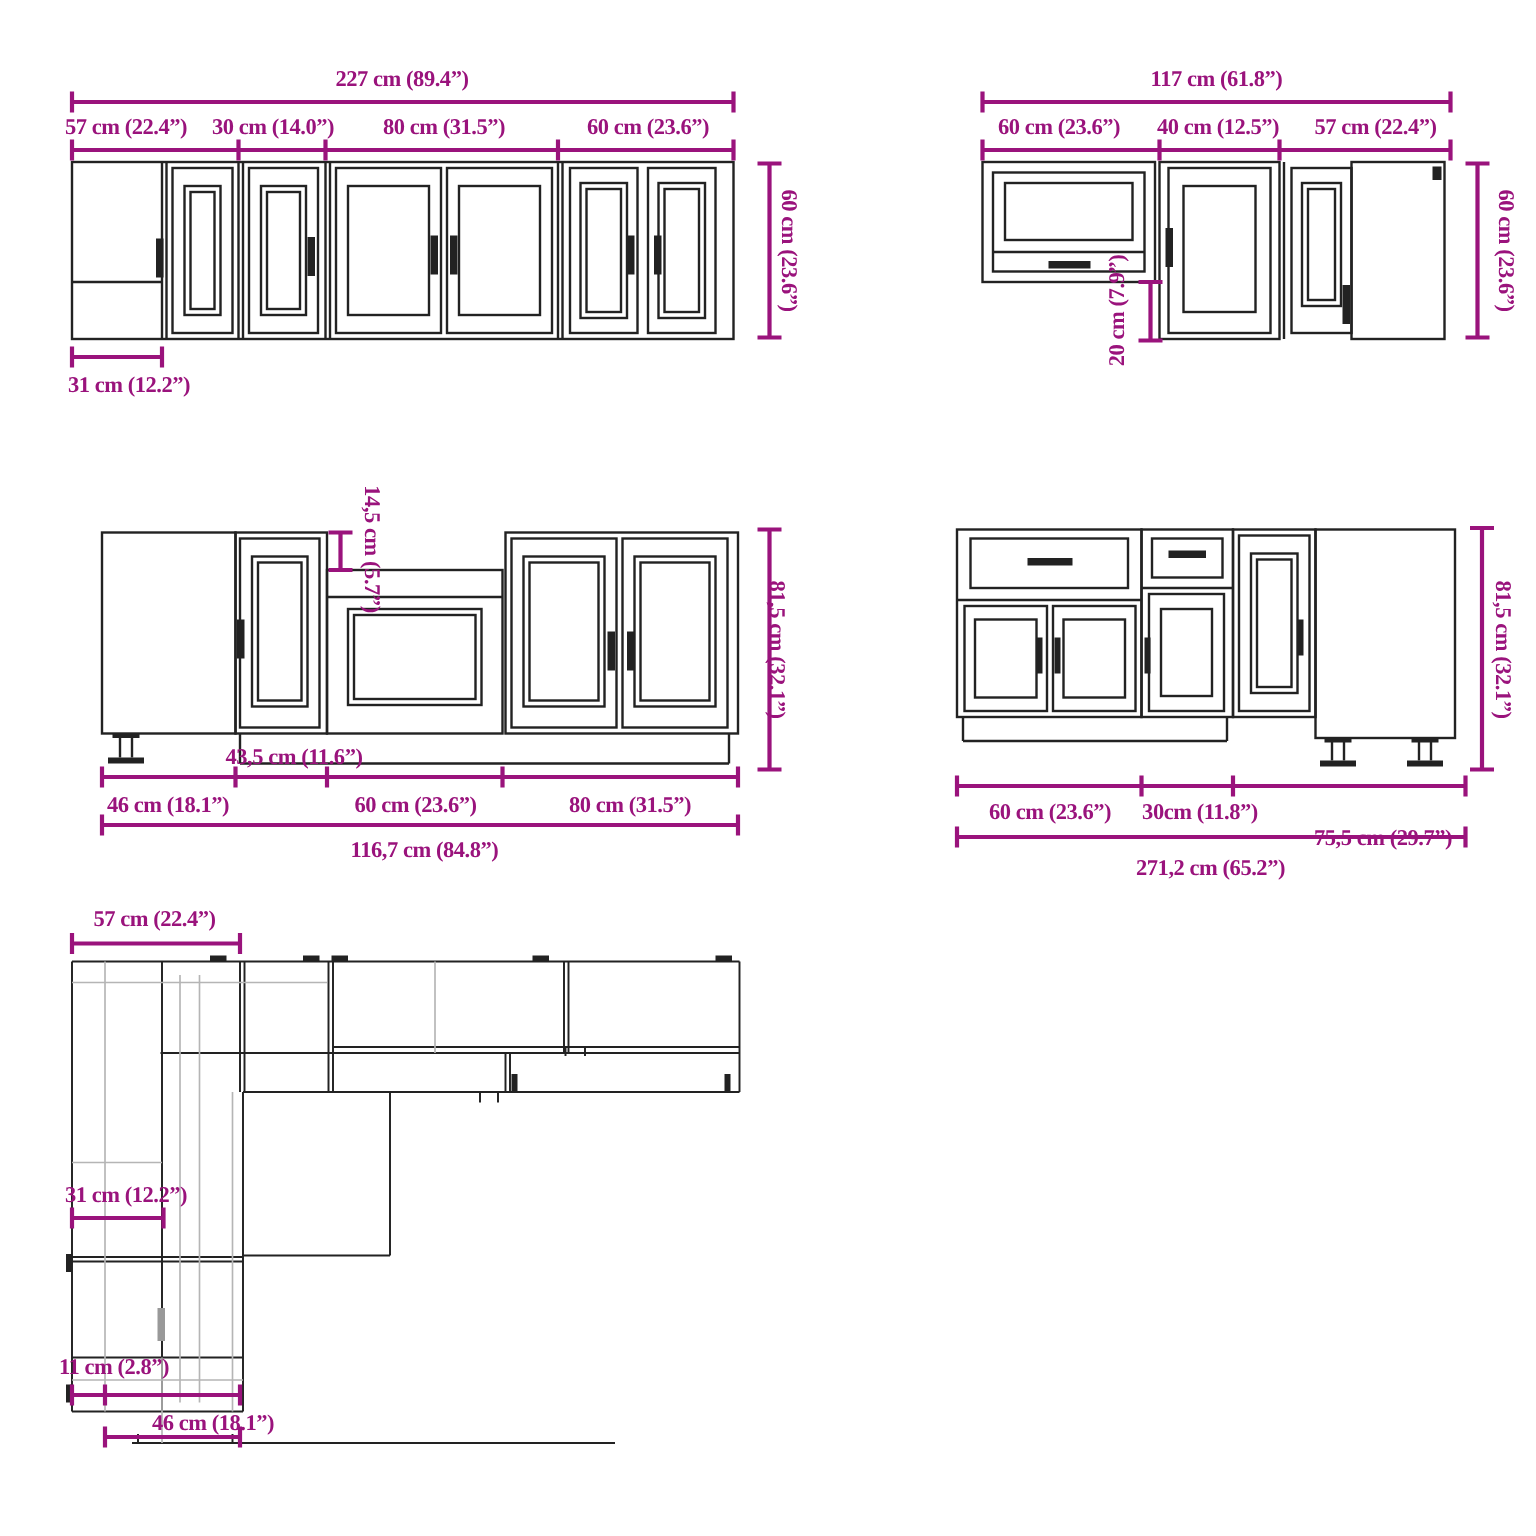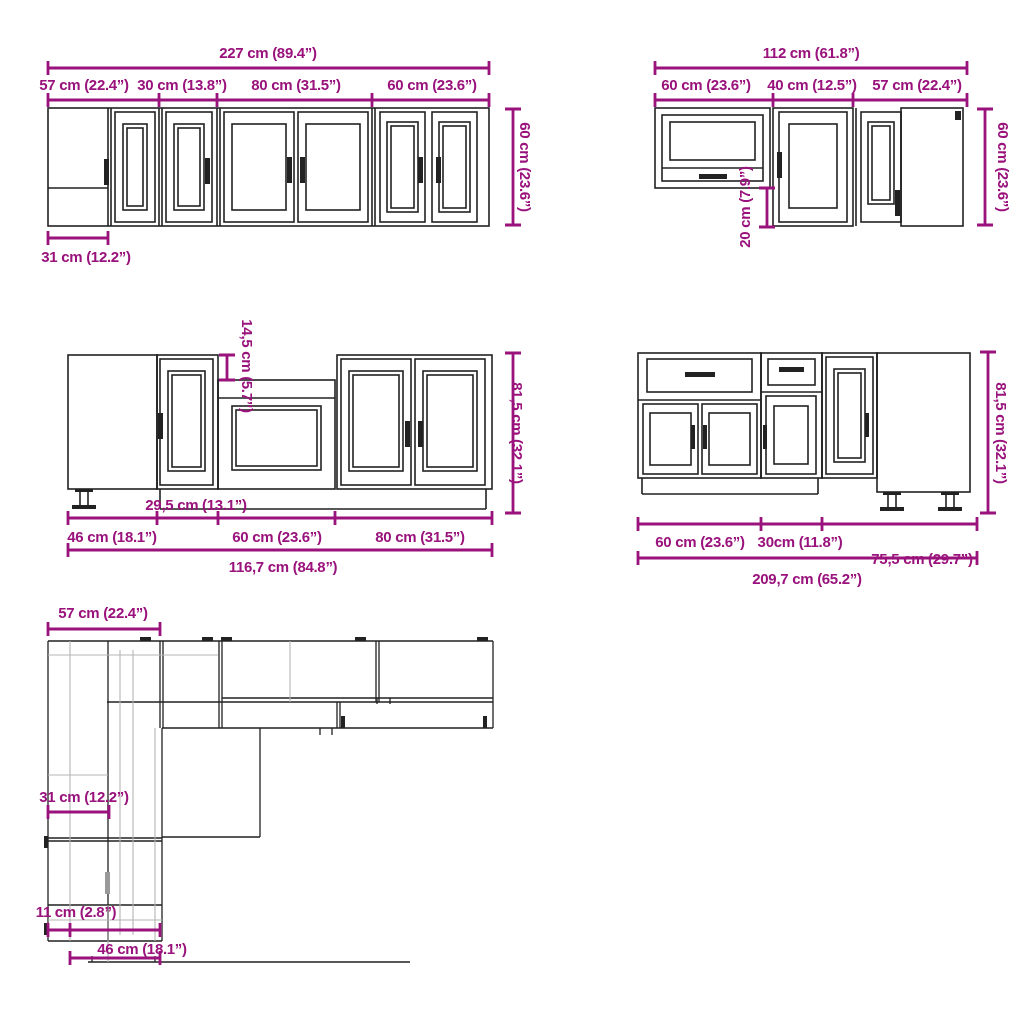--- a/index.html
+++ b/index.html
@@ -1,18 +1,18 @@
 <!DOCTYPE html>
 <html><head>
 <meta charset="utf-8">
 <style>
   html,body{margin:0;padding:0;}
   .canvas{
     position:relative;width:1024px;height:1024px;background:#ffffff;
-    font-family:Liberation Sans, sans-serif;overflow:hidden;
+    font-family:Liberation Serif, serif;overflow:hidden;
   }
   .art{position:absolute;left:0;top:0;}
   .hlabel,.vlabel{
     position:absolute;color:#9a137c;font-weight:bold;font-size:15px;
     letter-spacing:-0.3px;white-space:nowrap;line-height:18px;
   }
   .hlabel{transform:translate(-50%,0);}
   .vlabel{transform:translate(-50%,-50%) rotate(90deg);}
   .vlabel.ccw{transform:translate(-50%,-50%) rotate(-90deg);}
 </style>
@@ -188,45 +188,45 @@
 
       <path d="M48 629 H160 M48 622 V636 M160 622 V636"></path>
       <path d="M48 812 H109 M48 805 V819 M109 805 V819"></path>
       <path d="M48 930 H160 M48 923 V937 M70 923 V937 M160 923 V937"></path>
       <path d="M70 958 H160 M70 951 V965 M160 951 V965"></path>
     </g>
   </svg>
 
   <div class="hlabel" style="left:268px;top:44px">227 cm (89.4”)</div>
   <div class="hlabel" style="left:84px;top:76px">57 cm (22.4”)</div>
-  <div class="hlabel" style="left:182px;top:76px">30 cm (13.8”)</div>
+  <div class="hlabel" style="left:182px;top:76px">30 cm (14.0”)</div>
   <div class="hlabel" style="left:296px;top:76px">80 cm (31.5”)</div>
   <div class="hlabel" style="left:432px;top:76px">60 cm (23.6”)</div>
   <div class="vlabel" style="left:525px;top:167px">60 cm (23.6”)</div>
   <div class="hlabel" style="left:86px;top:248px">31 cm (12.2”)</div>
 
-  <div class="hlabel" style="left:811px;top:44px">112 cm (61.8”)</div>
+  <div class="hlabel" style="left:811px;top:44px">117 cm (61.8”)</div>
   <div class="hlabel" style="left:706px;top:76px">60 cm (23.6”)</div>
   <div class="hlabel" style="left:812px;top:76px">40 cm (12.5”)</div>
   <div class="hlabel" style="left:917px;top:76px">57 cm (22.4”)</div>
   <div class="vlabel" style="left:1003px;top:167px">60 cm (23.6”)</div>
   <div class="vlabel ccw" style="left:745px;top:207px">20 cm (7.9”)</div>
 
   <div class="vlabel" style="left:247px;top:366px">14,5 cm (5.7”)</div>
   <div class="vlabel" style="left:517px;top:433px">81,5 cm (32.1”)</div>
-  <div class="hlabel" style="left:196px;top:496px">29,5 cm (13.1”)</div>
+  <div class="hlabel" style="left:196px;top:496px">43,5 cm (11.6”)</div>
   <div class="hlabel" style="left:112px;top:528px">46 cm (18.1”)</div>
   <div class="hlabel" style="left:277px;top:528px">60 cm (23.6”)</div>
   <div class="hlabel" style="left:420px;top:528px">80 cm (31.5”)</div>
   <div class="hlabel" style="left:283px;top:558px">116,7 cm (84.8”)</div>
 
   <div class="vlabel" style="left:1001px;top:433px">81,5 cm (32.1”)</div>
   <div class="hlabel" style="left:700px;top:533px">60 cm (23.6”)</div>
   <div class="hlabel" style="left:800px;top:533px">30cm (11.8”)</div>
   <div class="hlabel" style="left:922px;top:550px">75,5 cm (29.7”)</div>
-  <div class="hlabel" style="left:807px;top:570px">209,7 cm (65.2”)</div>
+  <div class="hlabel" style="left:807px;top:570px">271,2 cm (65.2”)</div>
 
   <div class="hlabel" style="left:103px;top:604px">57 cm (22.4”)</div>
   <div class="hlabel" style="left:84px;top:788px">31 cm (12.2”)</div>
   <div class="hlabel" style="left:76px;top:903px">11 cm (2.8”)</div>
   <div class="hlabel" style="left:142px;top:940px">46 cm (18.1”)</div>
 
 </div>
 
 </body></html>

